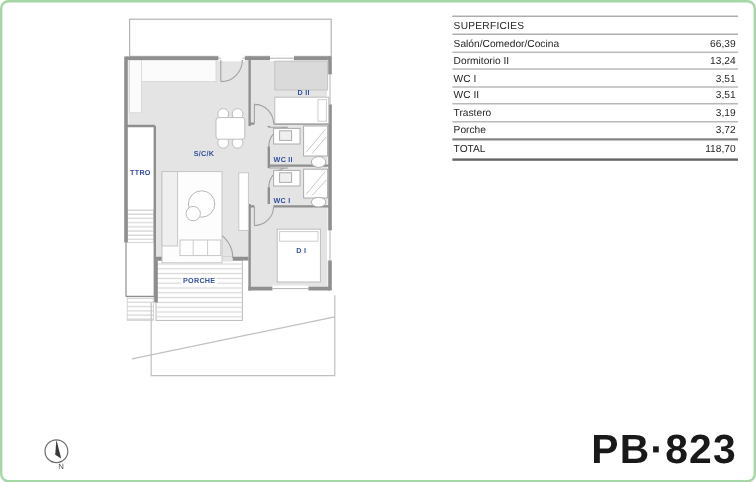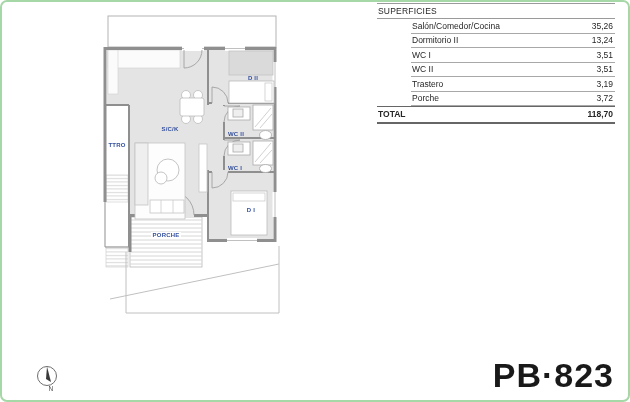--- a/index.html
+++ b/index.html
@@ -11,33 +11,33 @@
   .plan-svg{position:absolute;left:0;top:0;}
   
   .room-label{
     position:absolute;width:44px;text-align:center;
     font-size:6px;line-height:7px;font-weight:bold;color:#34509e;
     letter-spacing:.2px;white-space:nowrap;
   }
   .room-label .chip{background:#ffffff;padding:0 2px;}
   
   .area-table{
-    position:absolute;left:375px;top:1px;width:238px;
+    position:absolute;left:375px;top:11px;width:238px;
     font-size:8.5px;color:#262626;
   }
   .t-head{
     border-top:1px solid #9a9a9a;border-bottom:1px solid #9a9a9a;
     padding:2px 2px 2px 1px;letter-spacing:.2px;
   }
   .t-row{
     display:flex;justify-content:space-between;
-    border-bottom:1px solid #a8a8a8;padding:1.5px 2px 2px 1px;margin-left:34px;
+    border-bottom:1px solid #a8a8a8;padding:1.5px 2px 2px 1px;
   }
   .t-total{
-    display:flex;justify-content:space-between;font-weight:bold;
+    display:flex;justify-content:space-between;font-weight:normal;
     border-top:1px solid #666;border-bottom:2px solid #666;
     padding:2px 2px 2.5px 1px;
     gap:27px;
   }
   .plan-code{
     position:absolute;right:14px;bottom:5px;
     font-size:34px;font-weight:600;color:#191919;letter-spacing:1px;
   }
 </style>
 </head>
@@ -199,21 +199,21 @@
   <div class="room-label" style="left:227px;top:205px">D I</div>
   <div class="room-label" style="left:142px;top:230px">
     <span class="chip">PORCHE</span>
   </div>
 
   <div class="area-table">
     <div class="t-head">SUPERFICIES</div>
 
     <div class="t-row">
       <span>Salón/Comedor/Cocina</span>
-      <span>35,26</span>
+      <span>66,39</span>
     </div>
     <div class="t-row">
       <span>Dormitorio II</span>
       <span>13,24</span>
     </div>
     <div class="t-row">
       <span>WC I</span>
       <span>3,51</span>
     </div>
     <div class="t-row">

